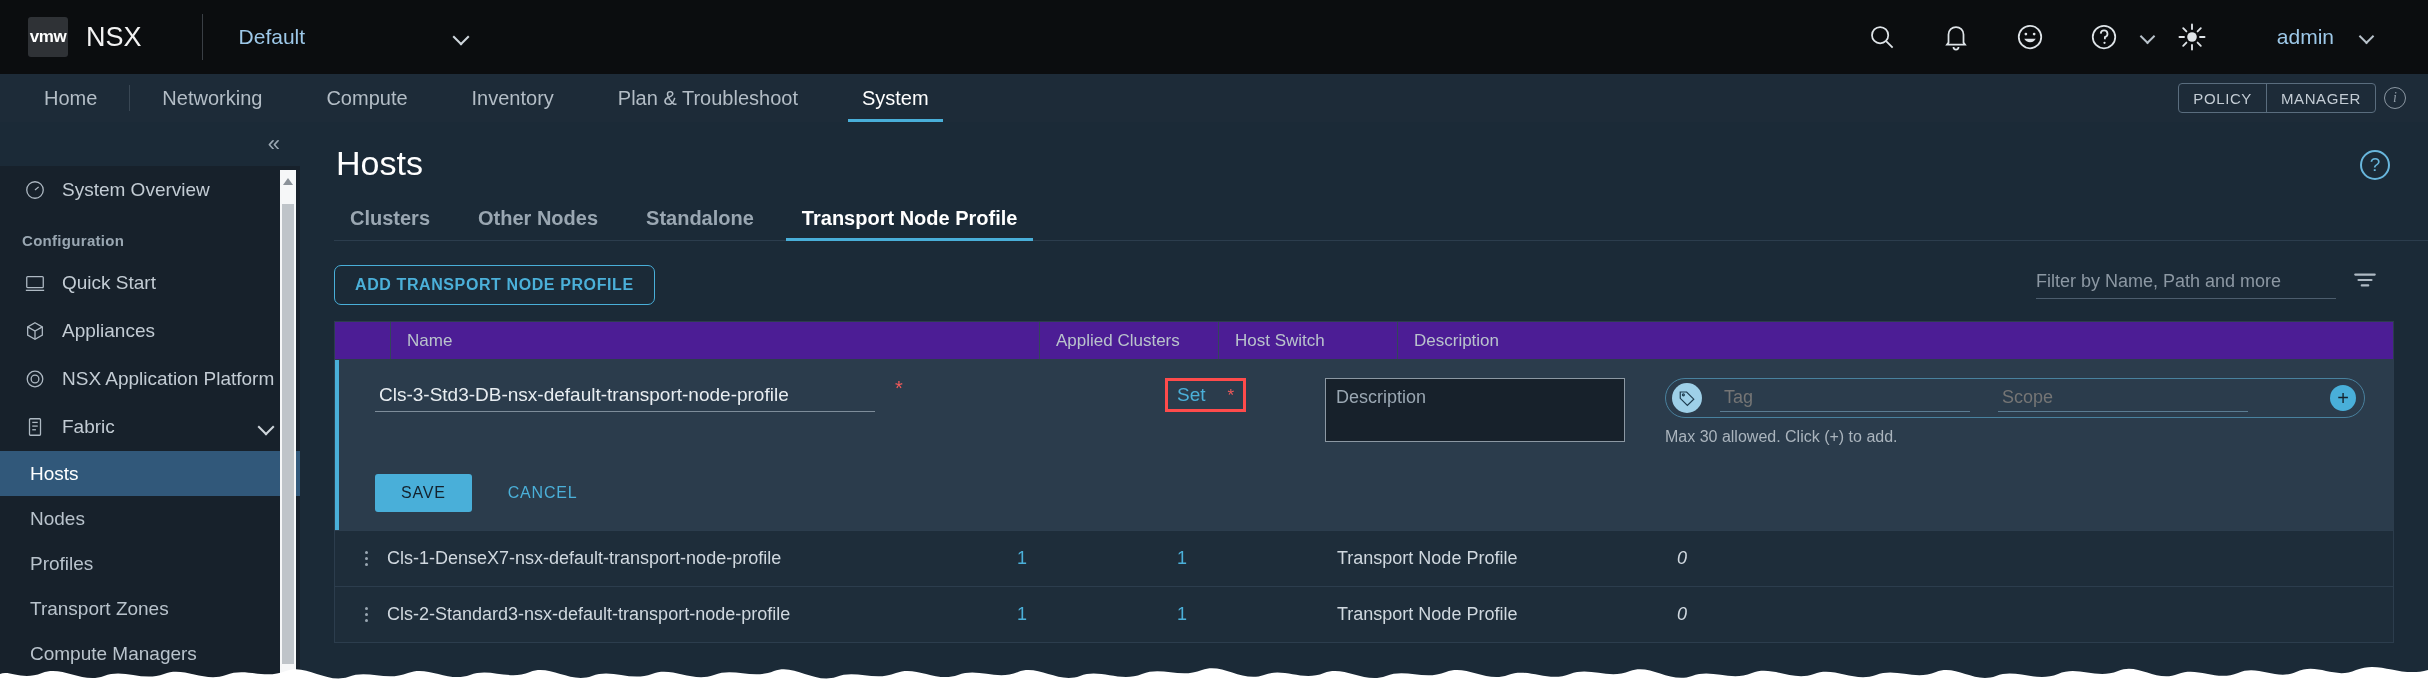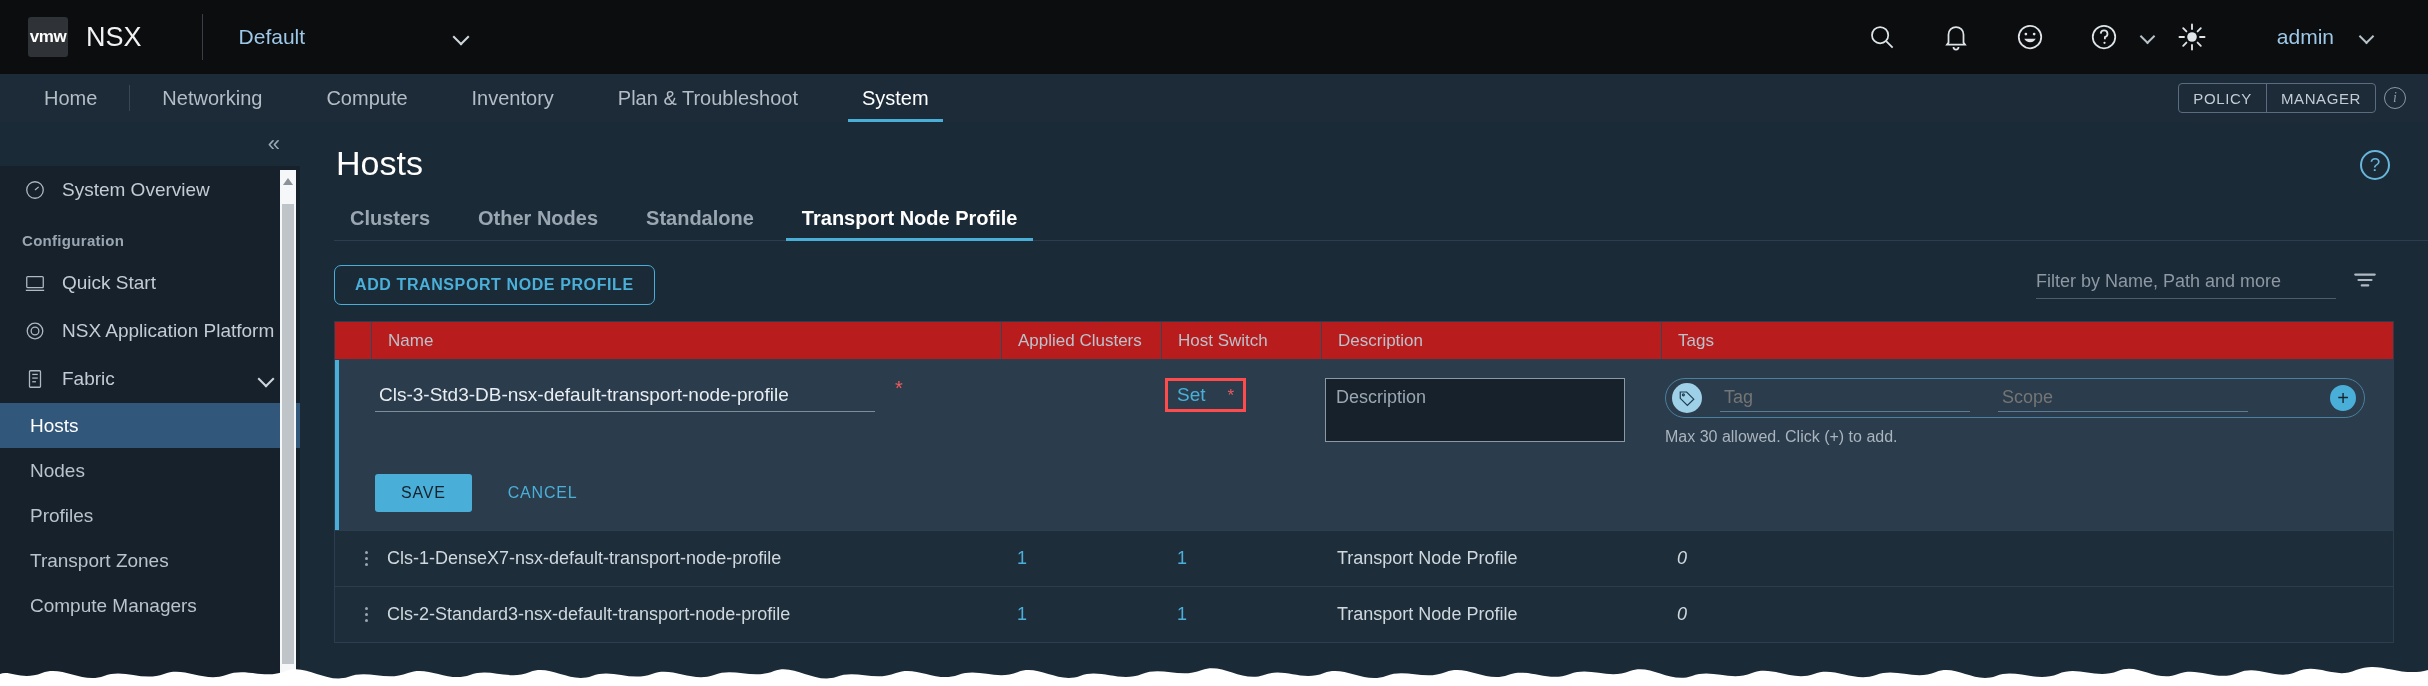--- a/index.html
+++ b/index.html
@@ -234,21 +234,21 @@
 
   
   .table {
     margin: 14px 0 0 34px;
     width: 2060px;
     border: 1px solid #2c3d4d;
     background: #1e2d3a;
   }
   .thead {
     display: flex; height: 38px; align-items: center;
-    background: #b91c1c; border-bottom: 1px solid #2c3d4d;
+    background: #4c1d95; border-bottom: 1px solid #2c3d4d; gap: 19px;
   }
   .th {
     font-size: 17px; color: #b9c3cc; padding-left: 16px;
     height: 100%; display: flex; align-items: center;
   }
   .th + .th { border-left: 1px solid #33465a; }
   .col-handle { width: 36px; flex: none; }
   .col-name   { width: 630px; flex: none; }
   .col-clust  { width: 160px; flex: none; }
   .col-switch { width: 160px; flex: none; }
@@ -455,20 +455,29 @@
       <div class="side-item">
         <span class="ic">
           <svg width="22" height="22" viewBox="0 0 24 24" fill="none" stroke="#aeb9c3" stroke-width="1.4">
             <rect x="3" y="5" width="18" height="12" rx="1"></rect>
               <line x1="2" y1="20" x2="22" y2="20"></line>
           </svg>
         </span>
         <span>Quick Start</span>
       </div>
 
+      <div class="side-item">
+        <span class="ic">
+          <svg width="22" height="22" viewBox="0 0 24 24" fill="none" stroke="#aeb9c3" stroke-width="1.4">
+            <path d="M12 3l8 4.5v9L12 21l-8-4.5v-9z"></path>
+              <path d="M4 7.5l8 4.5 8-4.5M12 12v9"></path>
+          </svg>
+        </span>
+        <span>Appliances</span>
+      </div>
 
       <div class="side-item">
         <span class="ic">
           <svg width="22" height="22" viewBox="0 0 24 24" fill="none" stroke="#aeb9c3" stroke-width="1.4">
             <circle cx="12" cy="12" r="8.5"></circle>
               <circle cx="12" cy="12" r="4.2"></circle>
           </svg>
         </span>
         <span>NSX Application Platform</span>
       </div>
@@ -526,21 +535,20 @@
       </div>
     </div>
 
     <div class="table">
       <div class="thead">
         <div class="th col-handle"></div>
         <div class="th col-name">Name</div>
         <div class="th col-clust">Applied Clusters</div>
         <div class="th col-switch">Host Switch</div>
         <div class="th col-desc">Description</div>
-        <div class="th col-tags">Tags</div>
       </div>
 
       <div>
         <div class="edit-row">
           <div class="edit-cell col-handle"></div>
           <div class="edit-cell col-name name-field-wrap">
             <input class="name-input" value="Cls-3-Std3-DB-nsx-default-transport-node-profile" style="">
             <span class="req-star">*</span>
           </div>
           <div class="edit-cell col-clust"></div>

